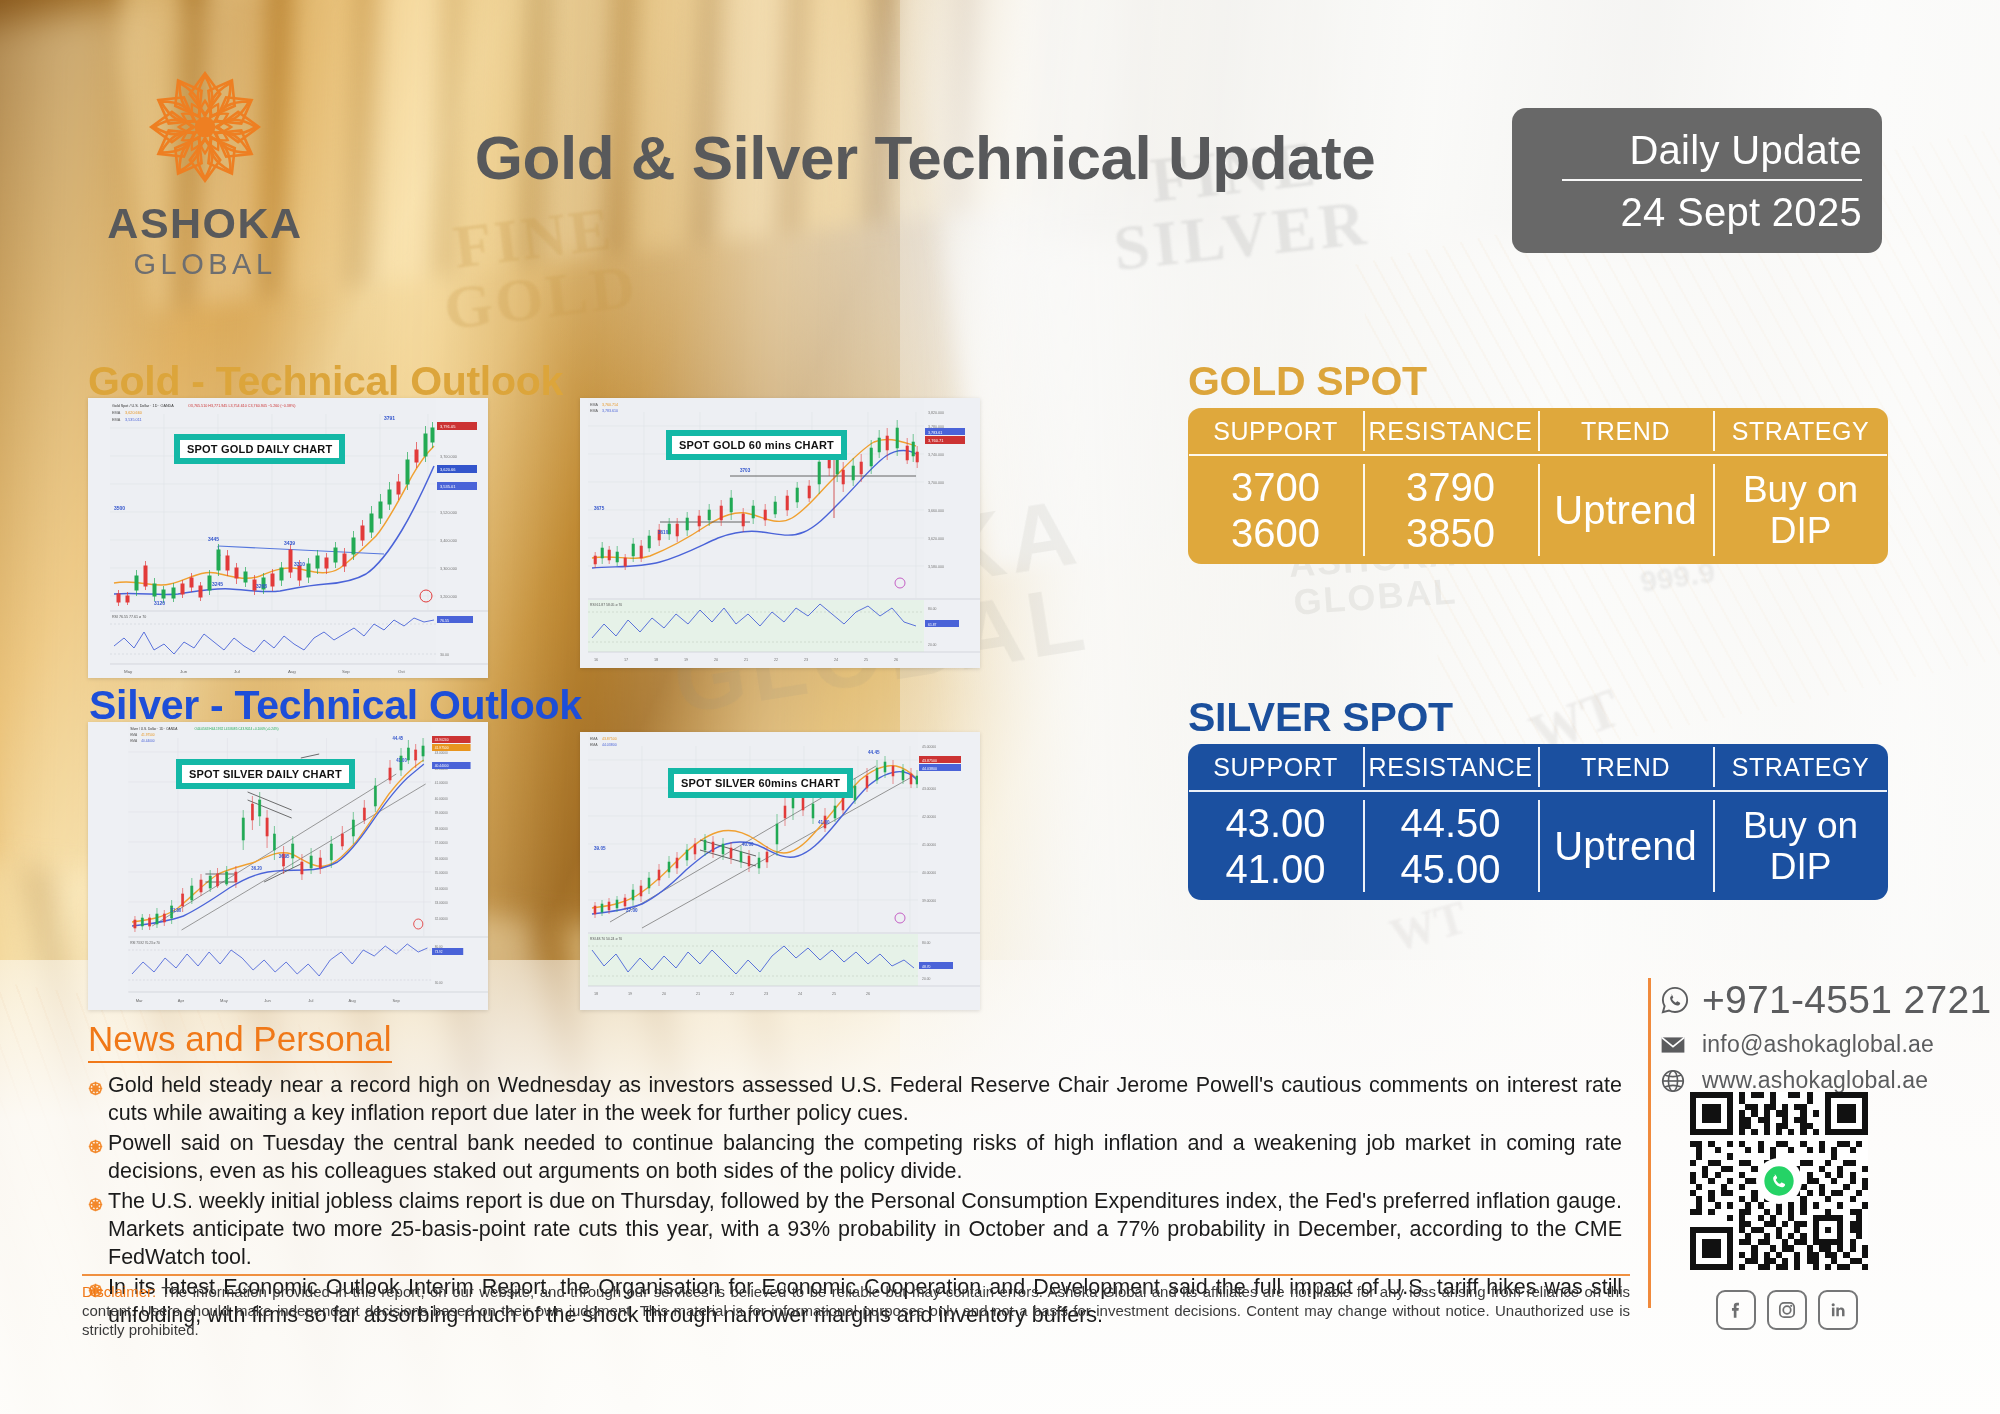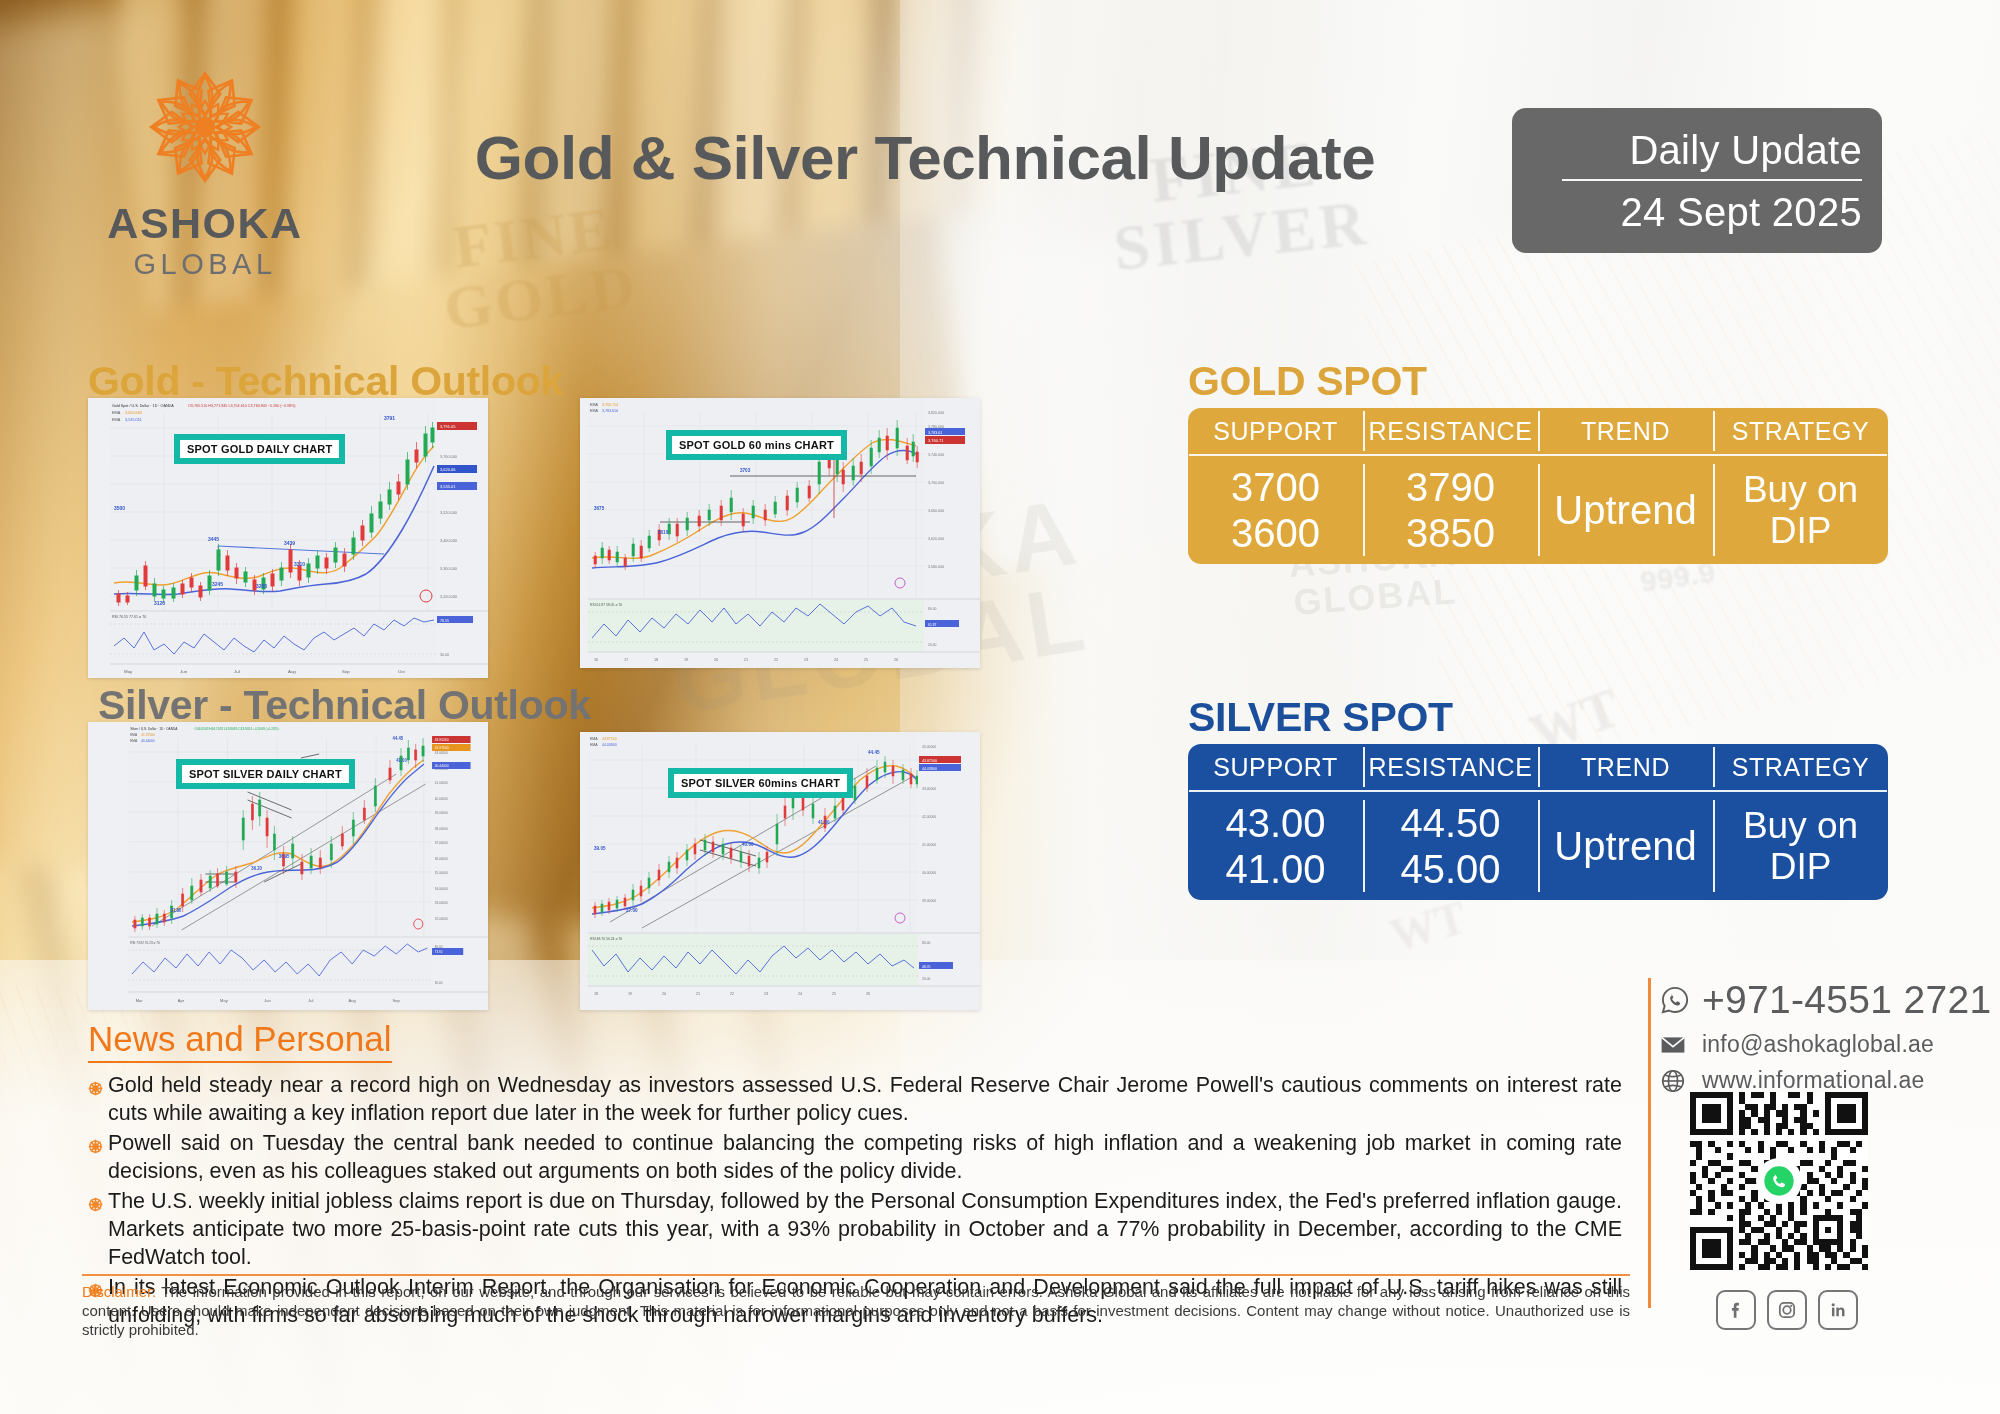--- a/index.html
+++ b/index.html
@@ -159,21 +159,21 @@
   }
   .date-badge .divline { width: 300px; height: 2px; background: #fff; opacity: .95; }
   .date-badge .dt {
     font-size: 40px; color: #fff; font-weight: 400; letter-spacing: .3px;
     padding-top: 11px; line-height: 1;
   }
 
   
   .sec-head { position: absolute; font-size: 41px; font-weight: 800; letter-spacing: -.3px; }
   .sec-head.gold { left: 88px; top: 358px; color: #dca53b; }
-  .sec-head.silver { left: 98px; top: 682px; color: #737373; }
+  .sec-head.silver { left: 89px; top: 682px; color: #1d4ed8; }
   .sec-head.gold-spot { left: 1188px; top: 358px; color: #dca53b; }
   .sec-head.silver-spot { left: 1188px; top: 694px; color: #1b4f9c; }
 
   
   .chart { position: absolute; background: #eef0f4; overflow: hidden;
            box-shadow: 0 1px 4px rgba(0,0,0,.13); }
   #gold-daily  { left: 88px;  top: 398px;  width: 400px; height: 280px; }
   #gold-60     { left: 580px; top: 398px;  width: 400px; height: 270px; }
   #silver-daily{ left: 88px;  top: 722px;  width: 400px; height: 288px; padding-left: 33px; }
   #silver-60   { left: 580px; top: 732px;  width: 400px; height: 278px; }
@@ -1159,21 +1159,21 @@
         <svg width="26" height="26" viewBox="0 0 24 24">
           <g fill="none" stroke="#5b5c5e" stroke-width="1.5">
             <circle cx="12" cy="12" r="9.5"></circle>
             <ellipse cx="12" cy="12" rx="4.2" ry="9.5"></ellipse>
             <line x1="2.5" y1="12" x2="21.5" y2="12"></line>
             <path d="M4.2 6.5 Q12 9.5 19.8 6.5"></path>
             <path d="M4.2 17.5 Q12 14.5 19.8 17.5"></path>
           </g>
         </svg>
       </div>
-      <div class="c-txt">www.informational.ae</div>
+      <div class="c-txt">www.ashokaglobal.ae</div>
     </div>
   </div>
 
   <div class="qr-wrap">
     <svg width="178" height="178" viewBox="0 0 29 29" shape-rendering="crispEdges">
       <rect width="29" height="29" fill="#fff"></rect>
       <g fill="#111">
 
         <rect x="0" y="0" width="7" height="1"></rect>
           <rect x="0" y="6" width="7" height="1"></rect>

